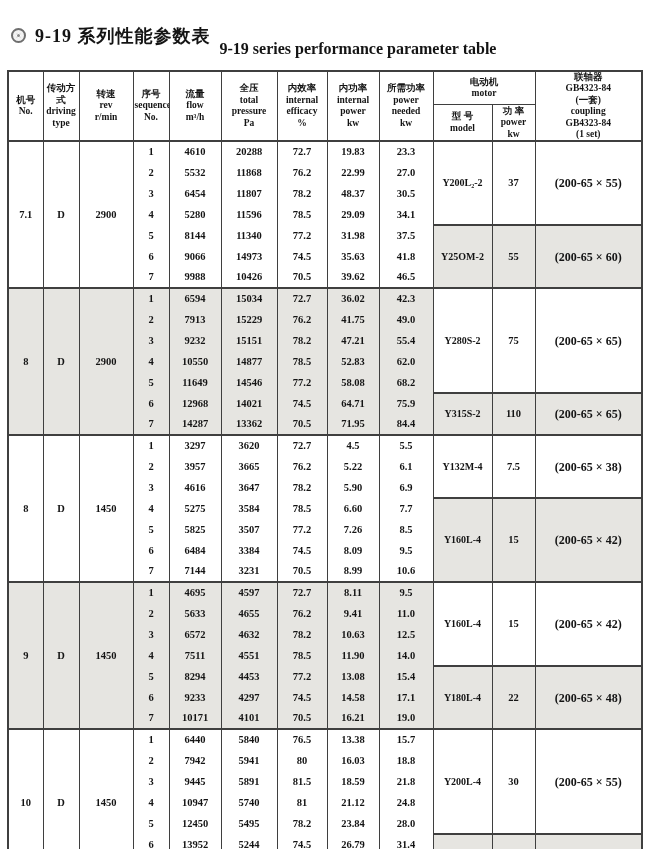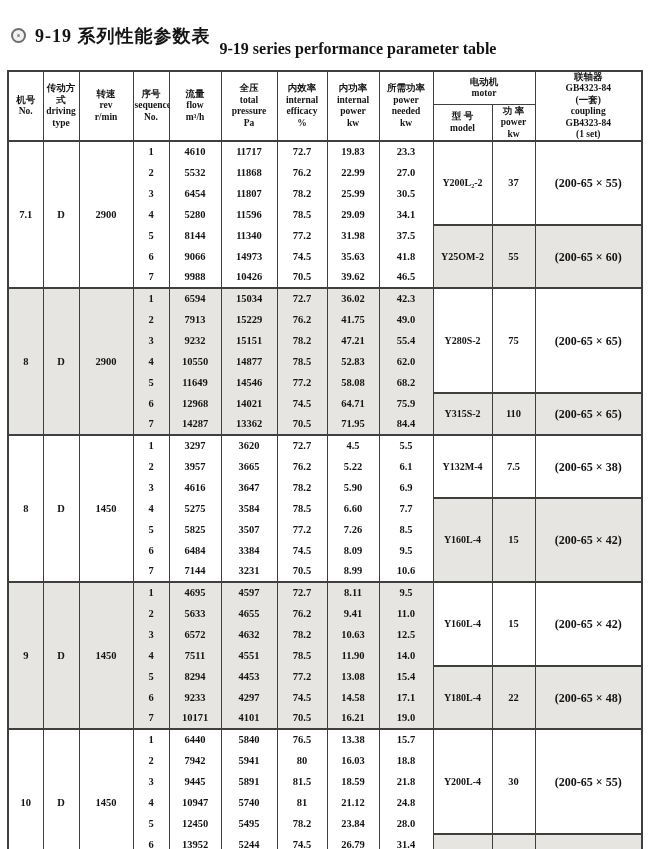--- a/index.html
+++ b/index.html
@@ -127,42 +127,42 @@
 kw</th>
       </tr>
     </thead>
     <tbody id="tbody" data-name="table-body">
         <tr data-name="table-row" class="block-start">
           <td data-name="machine-no-cell" rowspan="7">7.1</td>
           <td data-name="driving-type-cell" rowspan="7">D</td>
           <td data-name="rev-cell" rowspan="7">2900</td>
           <td data-name="seq-cell">1</td>
           <td data-name="flow-cell">4610</td>
-          <td data-name="pressure-cell">11717</td>
+          <td data-name="pressure-cell">20288</td>
           <td data-name="efficacy-cell">72.7</td>
           <td data-name="internal-power-cell">19.83</td>
           <td data-name="power-needed-cell">23.3</td>
           <td data-name="motor-model-cell" class="mwhite" rowspan="4">Y200L₂-2</td>
           <td data-name="motor-power-cell" class="mwhite" rowspan="4">37</td>
           <td data-name="coupling-cell" class="mwhite" rowspan="4">(200-65 × 55)</td>
         </tr>
         <tr data-name="table-row">
           <td data-name="seq-cell">2</td>
           <td data-name="flow-cell">5532</td>
           <td data-name="pressure-cell">11868</td>
           <td data-name="efficacy-cell">76.2</td>
           <td data-name="internal-power-cell">22.99</td>
           <td data-name="power-needed-cell">27.0</td>
         </tr>
         <tr data-name="table-row">
           <td data-name="seq-cell">3</td>
           <td data-name="flow-cell">6454</td>
           <td data-name="pressure-cell">11807</td>
           <td data-name="efficacy-cell">78.2</td>
-          <td data-name="internal-power-cell">25.99</td>
+          <td data-name="internal-power-cell">48.37</td>
           <td data-name="power-needed-cell">30.5</td>
         </tr>
         <tr data-name="table-row">
           <td data-name="seq-cell">4</td>
           <td data-name="flow-cell">5280</td>
           <td data-name="pressure-cell">11596</td>
           <td data-name="efficacy-cell">78.5</td>
           <td data-name="internal-power-cell">29.09</td>
           <td data-name="power-needed-cell">34.1</td>
         </tr>

